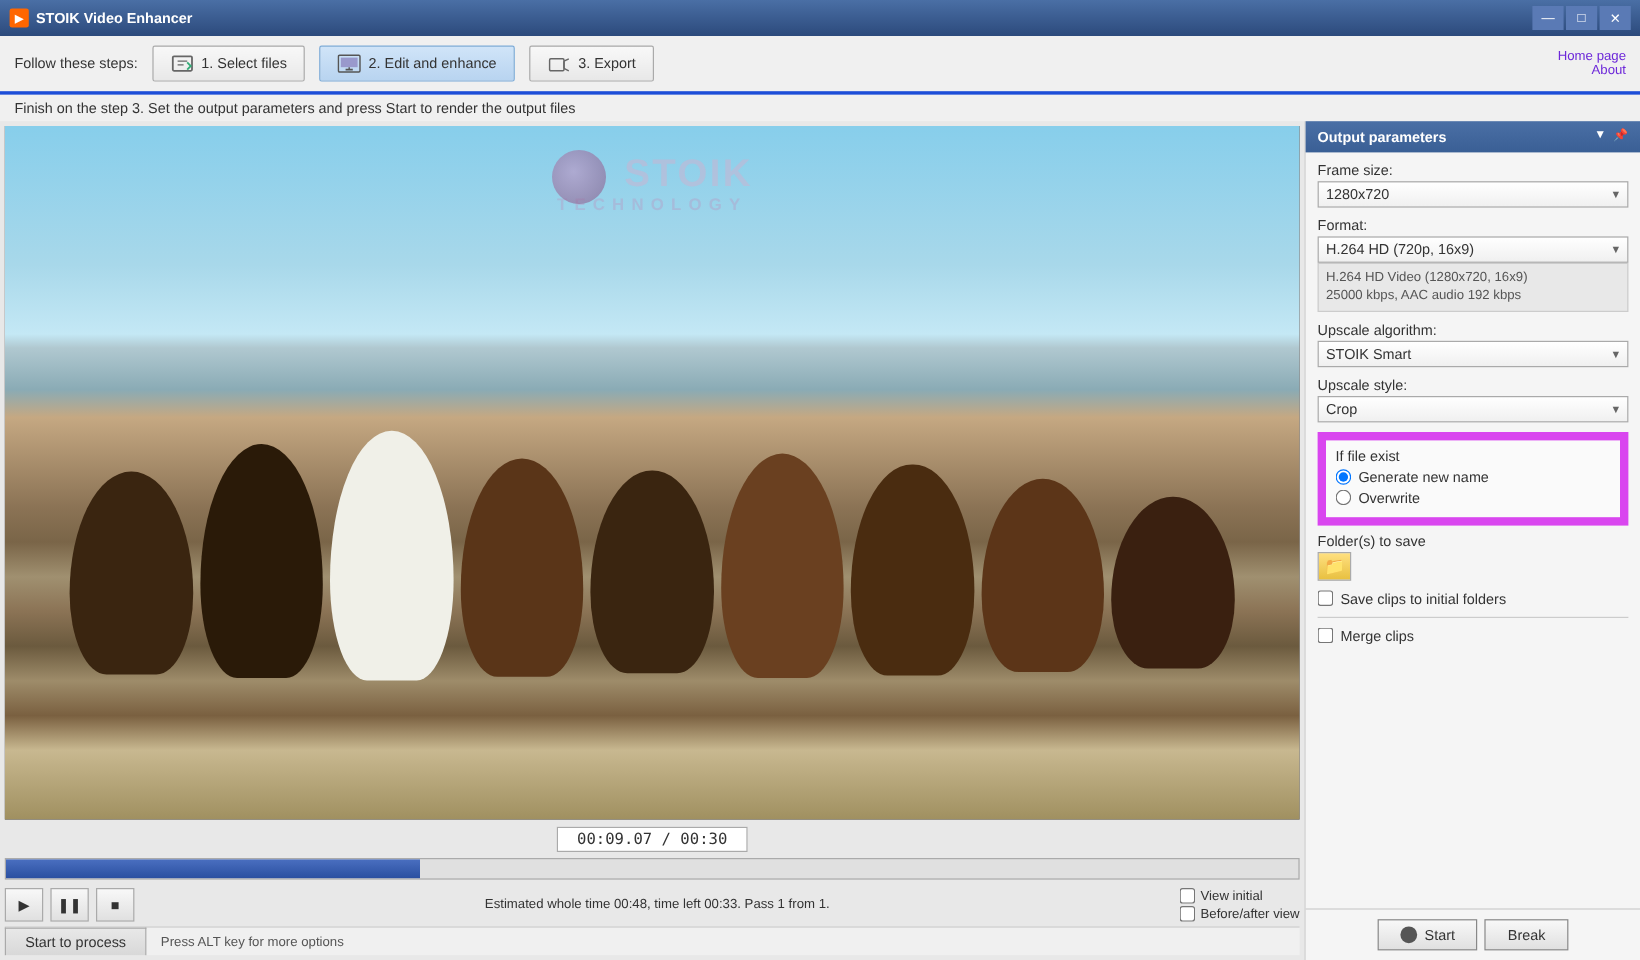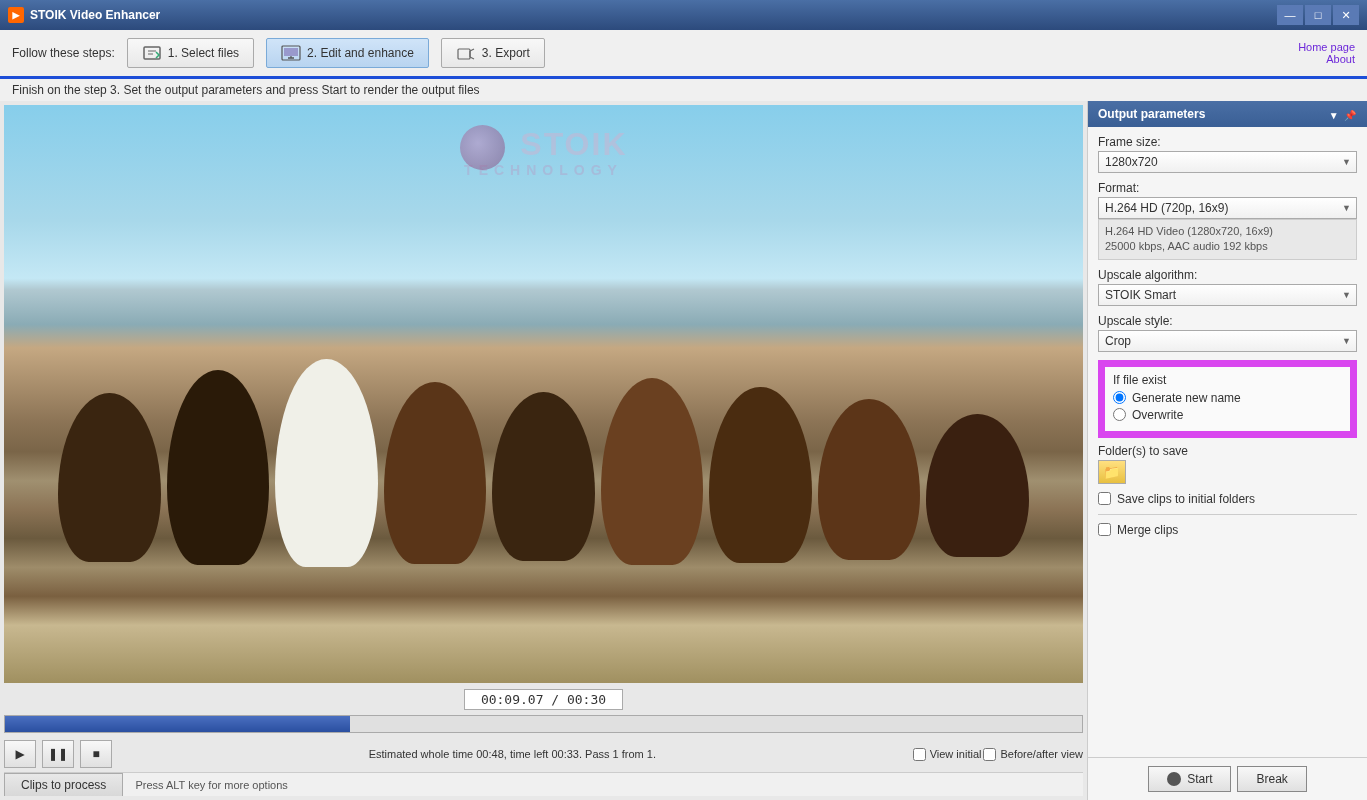--- a/index.html
+++ b/index.html
@@ -282,20 +282,21 @@
       color: #333;
     }
     #status-text {
       font-size: 11px;
       color: #333;
       flex: 1;
       text-align: center;
     }
     .view-check-group {
       display: flex;
+      flex-direction: column;
       gap: 2px;
       margin-left: auto;
     }
     .view-check {
       display: flex;
       align-items: center;
       gap: 4px;
       font-size: 11px;
       color: #333;
     }
@@ -334,21 +335,21 @@
       flex-direction: column;
       padding: 0;
     }
     #output-params-header {
       background: linear-gradient(to bottom, #4a6fa5, #3a5f95);
       color: white;
       padding: 6px 10px;
       font-size: 12px;
       font-weight: bold;
       display: flex;
-      align-items: flex-end;
+      align-items: flex-start;
       gap: 6px;
     }
     #output-params-header .header-arrow { font-size: 10px; margin-left: auto; }
     #output-params-header .pin-icon { font-size: 10px; }
 
     #right-params {
       padding: 8px 10px;
       display: flex;
       flex-direction: column;
       gap: 6px;
@@ -597,21 +598,21 @@
             <span>View initial</span>
           </label>
           <label class="view-check">
             <input type="checkbox" style="">
             <span>Before/after view</span>
           </label>
         </div>
       </div>
 
       <div id="bottom-row">
-        <div id="clips-tab">Clips to process</div>
+        <div id="clips-tab">Start to process</div>
         <div id="alt-hint">Press ALT key for more options</div>
       </div>
 
     </div>
 
     <div id="right-panel">
 
       <div id="output-params-header">
         <span>Output parameters</span>
         <span class="header-arrow">▼</span>

